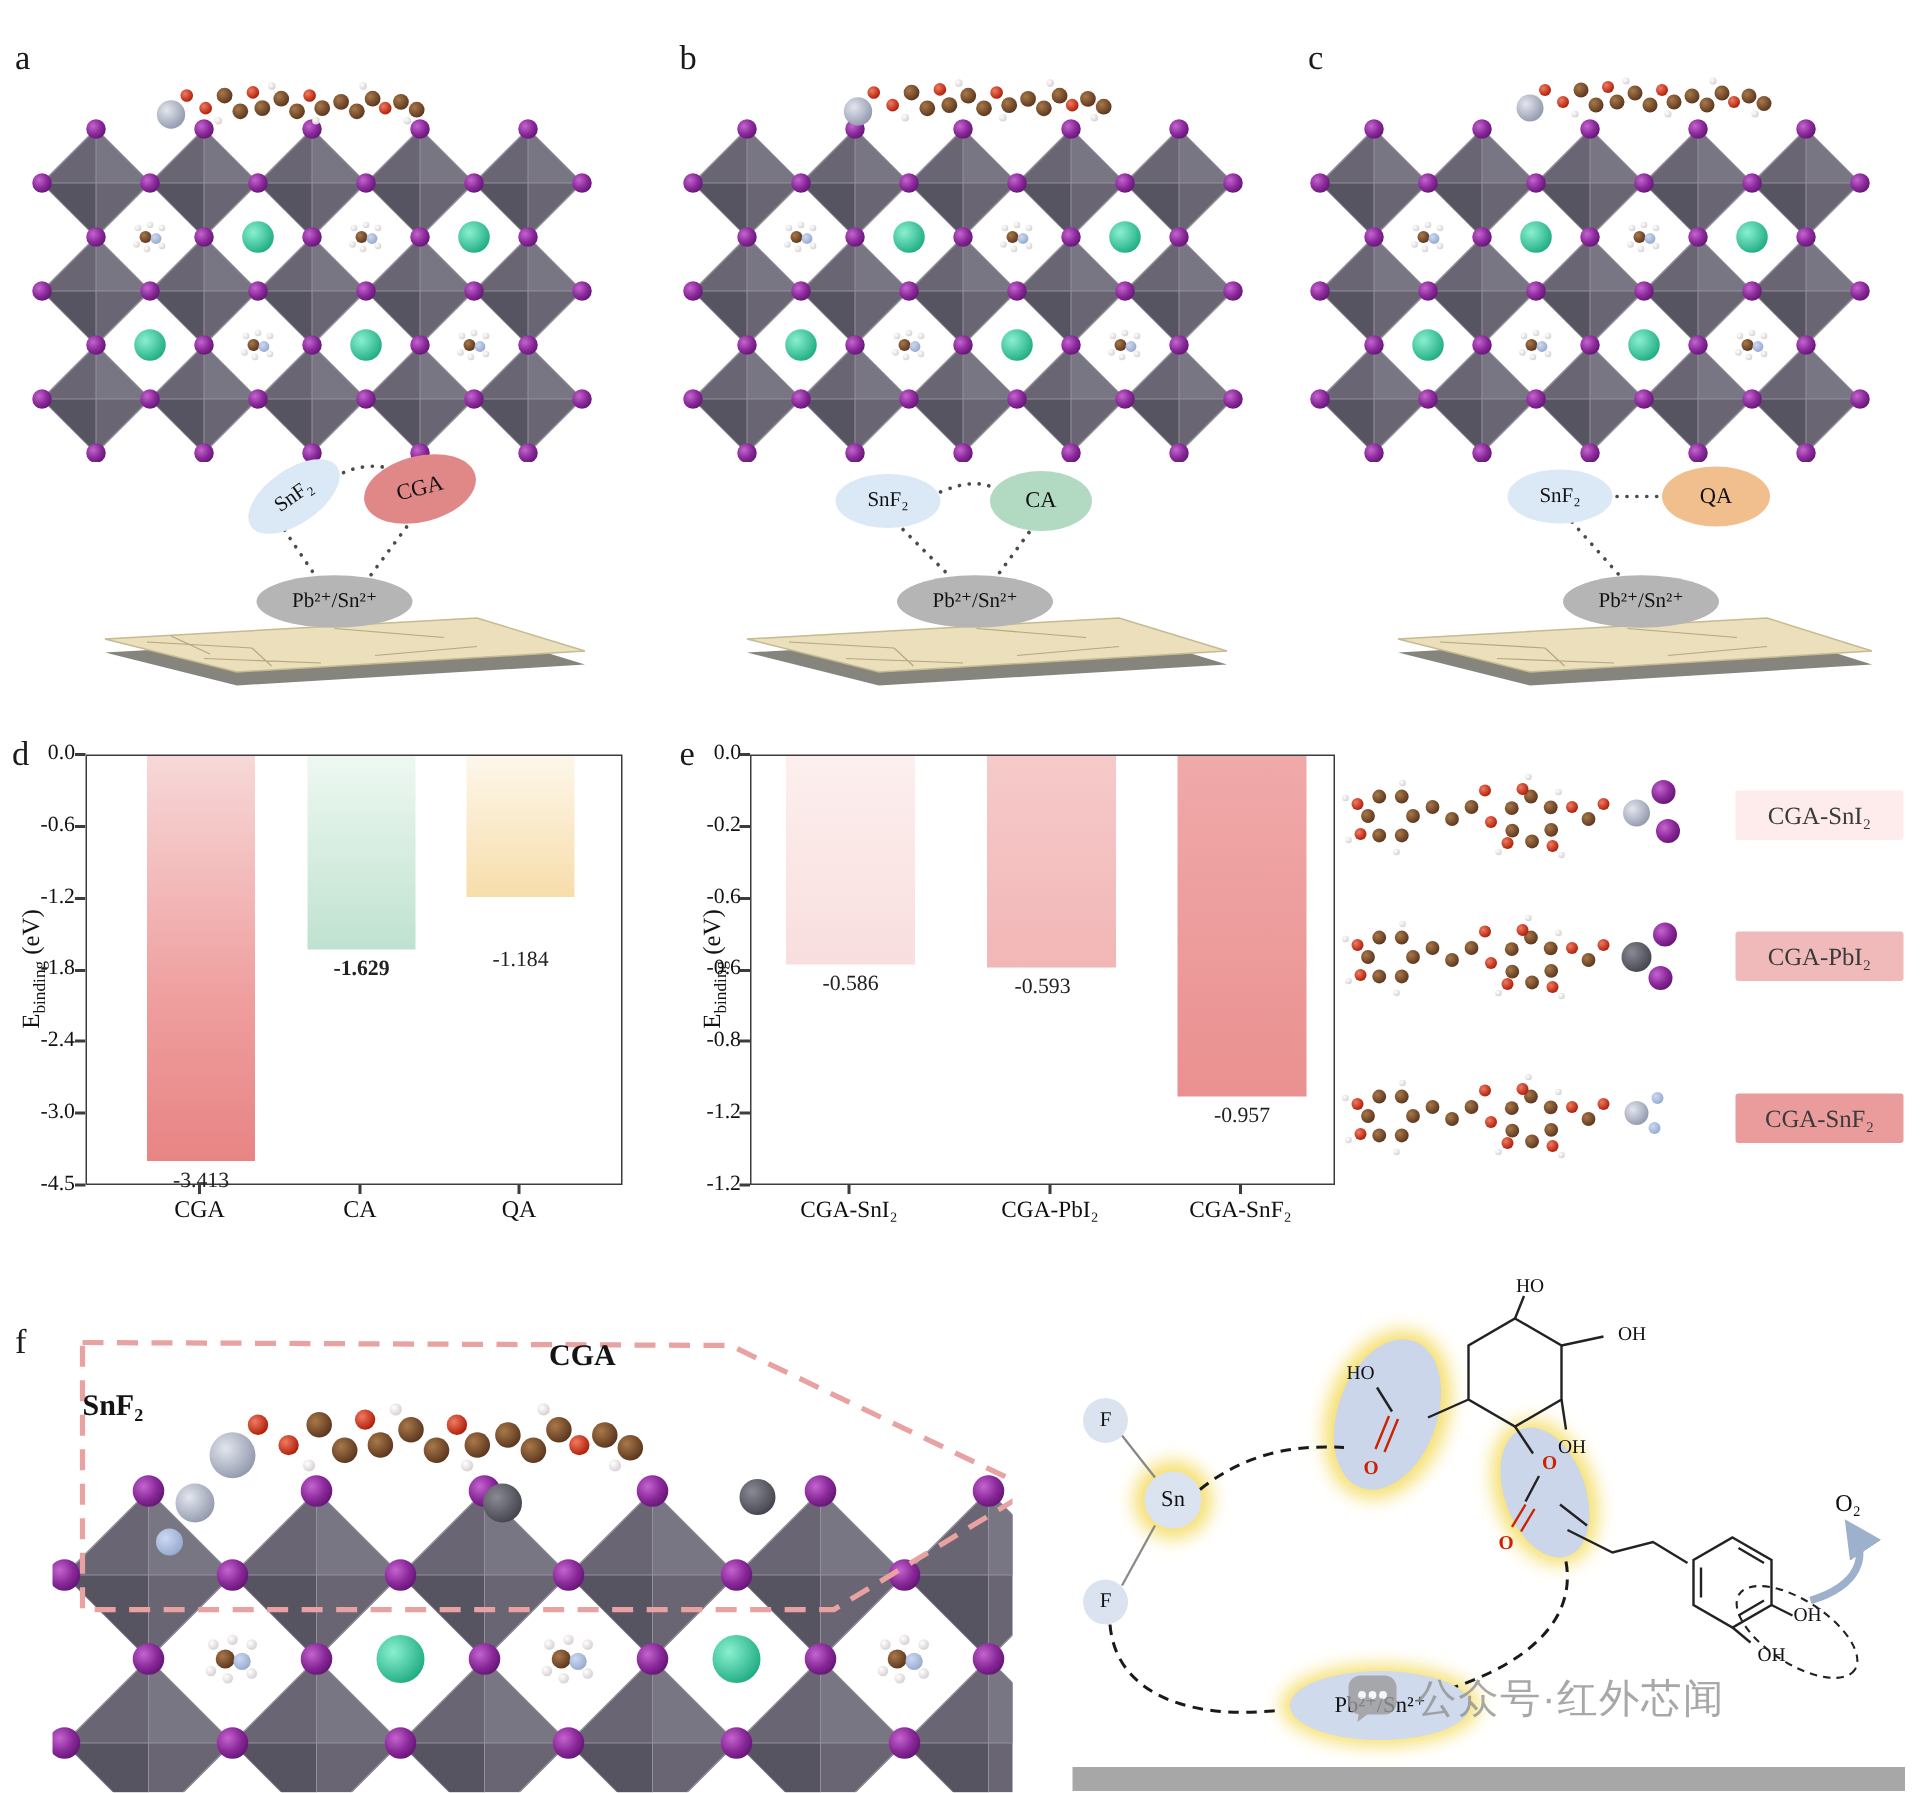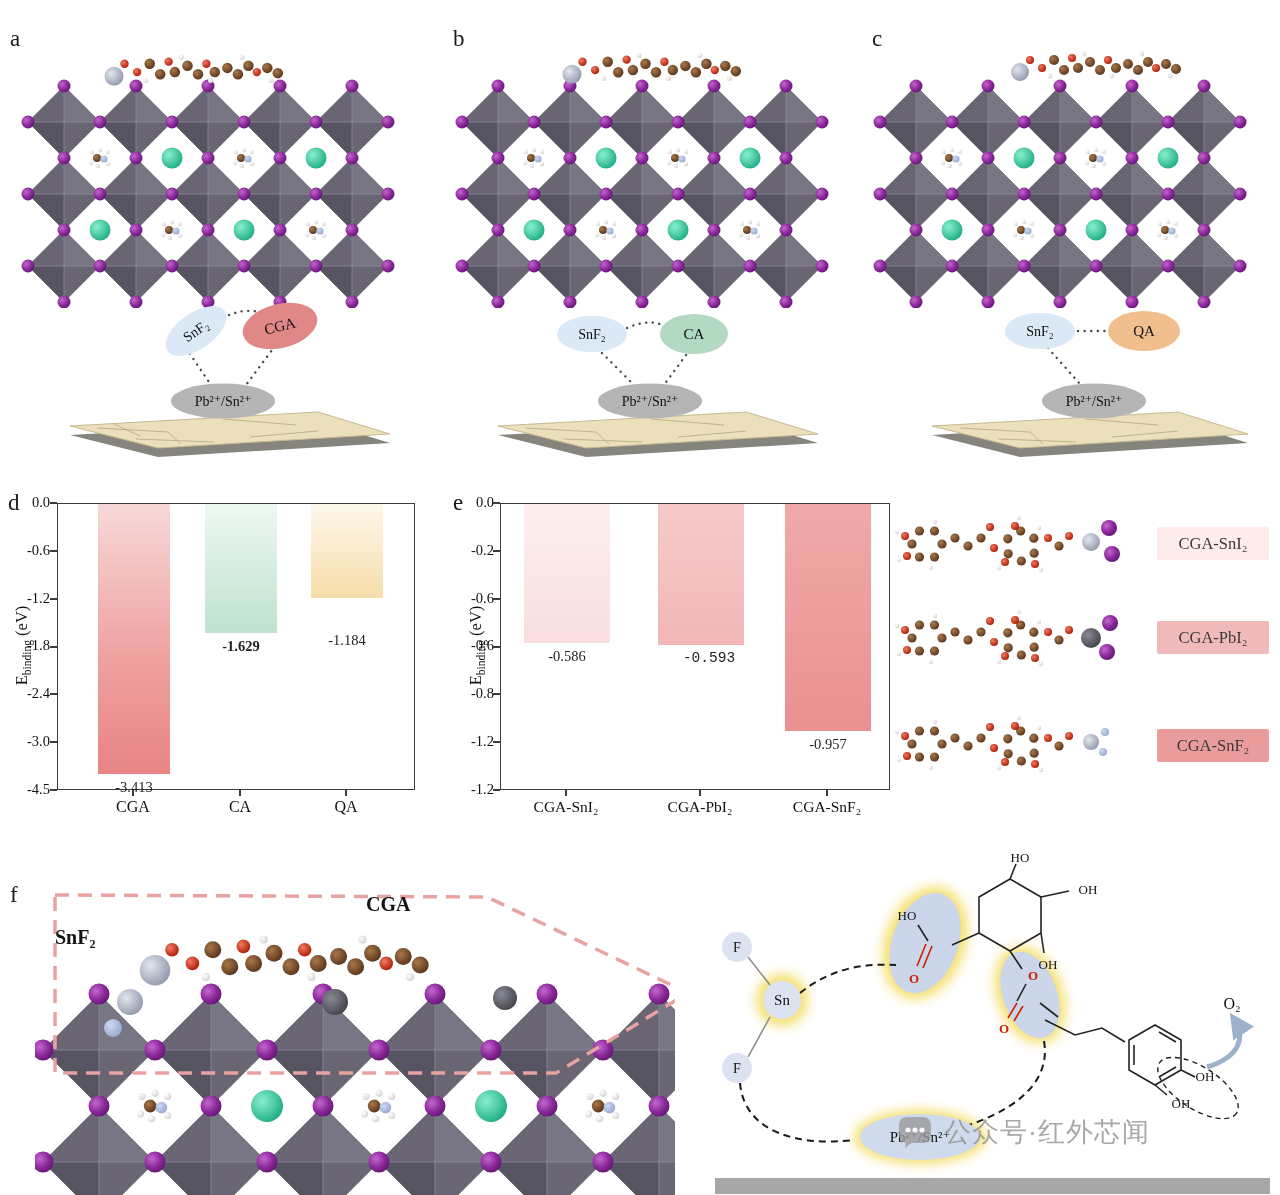--- a/index.html
+++ b/index.html
@@ -728,21 +728,21 @@
       <div class="ytick" style="left:43px;top:110px"></div>
       <div class="ytick" style="left:43px;top:158px"></div>
       <div class="ytick" style="left:43px;top:205px"></div>
       <div class="ytick" style="left:43px;top:253px"></div>
       <div class="ytick" style="left:43px;top:301px"></div>
     <div class="plotbox" style="left:50px;top:15px;width:390px;height:287px">
       <div class="bar" style="left: 23px; width: 86px; background: linear-gradient(rgb(252, 239, 238), rgb(249, 222, 222)); height: 48.8333%;"></div>
       <div class="bar" style="left: 157px; width: 86px; background: linear-gradient(rgb(246, 202, 202), rgb(242, 182, 182)); height: 49.4167%;"></div>
       <div class="bar" style="left: 284px; width: 86px; background: linear-gradient(rgb(240, 169, 169), rgb(234, 144, 144)); height: 79.75%;"></div>
       <div class="bar-value" style="left: 23px; width: 86px; top: calc(48.8333% + 5px);">-0.586</div>
-      <div class="bar-value" style="left: 165px; width: 86px; top: calc(49.4167% + 5px); font-family: Liberation Mono, monospace;">-0.593</div>
+      <div class="bar-value" style="left: 151px; width: 86px; top: calc(49.4167% + 5px);">-0.593</div>
       <div class="bar-value" style="left: 284px; width: 86px; top: calc(79.75% + 5px);">-0.957</div>
     </div>
     <div class="xtick" style="left:115px;top:302px"></div>
       <div class="xtick" style="left:249px;top:302px"></div>
       <div class="xtick" style="left:376px;top:302px"></div>
     <div class="xcat" style="left:61px;top:310px;width:110px;font-size:15.5px">CGA-SnI₂</div>
     <div class="xcat" style="left:195px;top:310px;width:110px;font-size:15.5px">CGA-PbI₂</div>
     <div class="xcat" style="left:322px;top:310px;width:110px;font-size:15.5px">CGA-SnF₂</div>
   </div>
 

